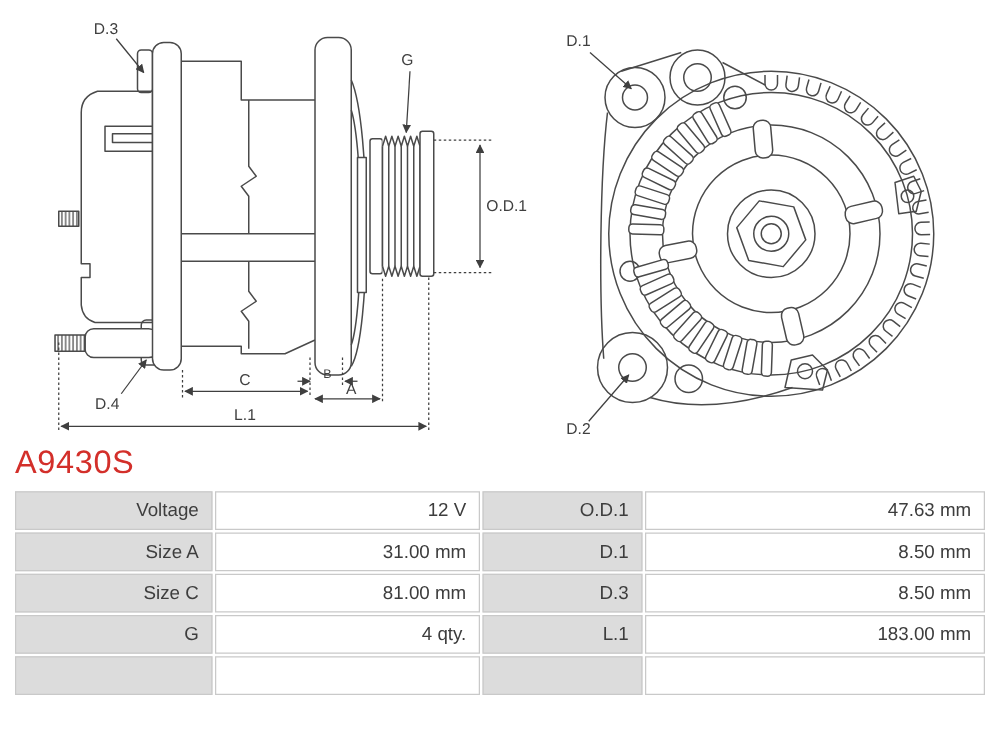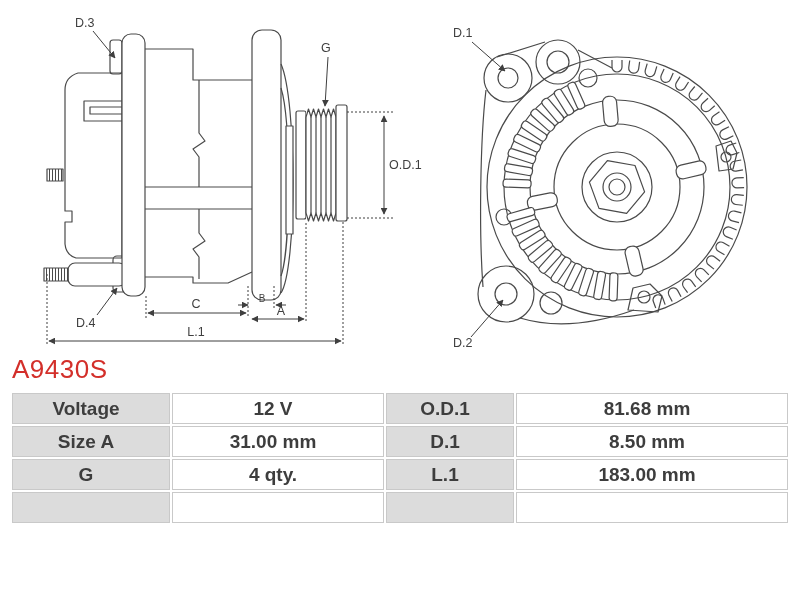--- a/index.html
+++ b/index.html
@@ -15,23 +15,23 @@
     color:#d32f2a;
   }
   table.spec {
     border-collapse:separate; border-spacing:2px;
     margin:0 10px; width:780px; table-layout:fixed;
   }
   table.spec td {
     box-sizing:border-box;
     border:1px solid #c9c9c9;
     height:31px;
-    font-size:19px; color:#3d3d3d;
-    text-align:center; padding:0 10px 0 0;
-    background:#ffffff; overflow:hidden; white-space:nowrap;font-weight:bold;
+    font-size:15px; color:#3d3d3d;
+    text-align:right; padding:0 10px 0 0;
+    background:#ffffff; overflow:hidden; white-space:nowrap;
   }
   table.spec td.lab { background:#dcdcdc; }
   svg text {
     font-family:"Liberation Sans", sans-serif;
     font-size:12.5px; fill:#3f3f3f;
   }
   svg text.small { font-size:10px; }
 </style>
 </head>
 <body>
@@ -201,29 +201,35 @@
     <col style="width:158px">
       <col style="width:212px">
       <col style="width:128px">
       <col style="width:272px">
   </colgroup>
   <tbody>
     <tr>
       <td class="lab">Voltage</td>
       <td>12 V</td>
       <td class="lab">O.D.1</td>
-      <td>81.68 mm</td>
+      <td>47.63 mm</td>
     </tr>
     <tr>
       <td class="lab">Size A</td>
       <td>31.00 mm</td>
       <td class="lab">D.1</td>
       <td>8.50 mm</td>
     </tr>
     <tr>
+      <td class="lab">Size C</td>
+      <td>81.00 mm</td>
+      <td class="lab">D.3</td>
+      <td>8.50 mm</td>
+    </tr>
+    <tr>
       <td class="lab">G</td>
       <td>4 qty.</td>
       <td class="lab">L.1</td>
       <td>183.00 mm</td>
     </tr>
     <tr>
       <td class="lab"></td>
       <td></td>
       <td class="lab"></td>
       <td></td>

